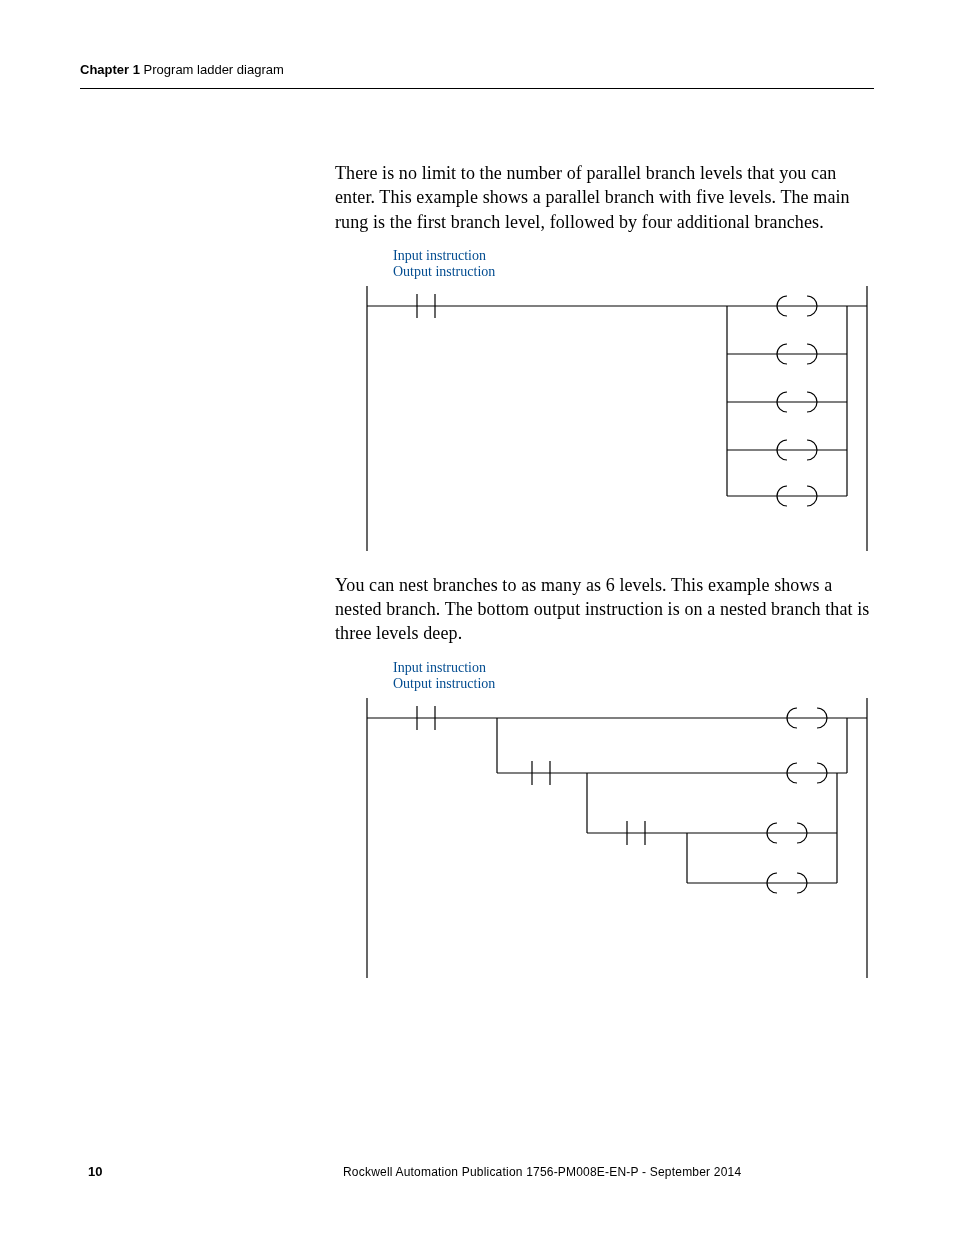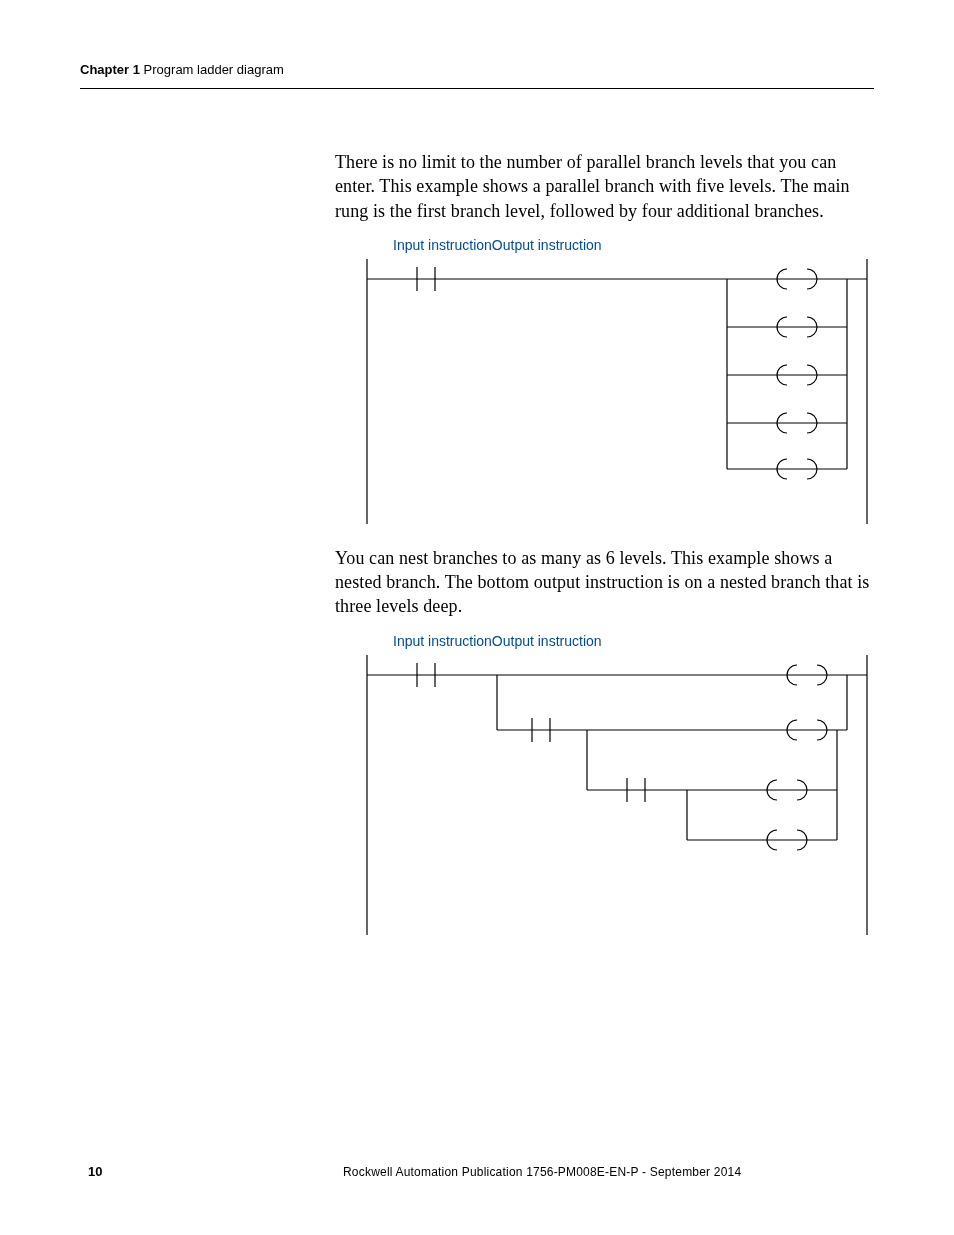--- a/index.html
+++ b/index.html
@@ -31,41 +31,42 @@
     position: absolute;
     left: 80px;
     right: 80px;
     top: 88px;
     height: 0;
     border-top: 1.4px solid #000;
   }
   .content {
     position: absolute;
     left: 335px;
-    top: 150px;
+    top: 161px;
     width: 540px;
   }
   p.body {
     font-family: "Adobe Garamond Pro", Garamond, "Times New Roman", serif;
     font-size: 18px;
     line-height: 1.35;
     margin: 0 0 14px 0;
     letter-spacing: 0.1px;
   }
   .diagram {
     margin: 8px 0 18px 22px;
   }
   .diagram .labels {
-    font-family: Liberation Sans, sans-serif;
+    font-family: Liberation Serif, serif;
     font-size: 14px;
     color: #024c90;
     display: flex;
     justify-content: flex-start;
     margin-bottom: 6px;
     padding: 0 20px 0 36px;
+    flex-direction: column;
   }
   .footer {
     position: absolute;
     left: 80px;
     right: 80px;
     bottom: 56px;
     display: flex;
     align-items: baseline;
     font-family: Arial, Helvetica, sans-serif;
     font-size: 12px;

